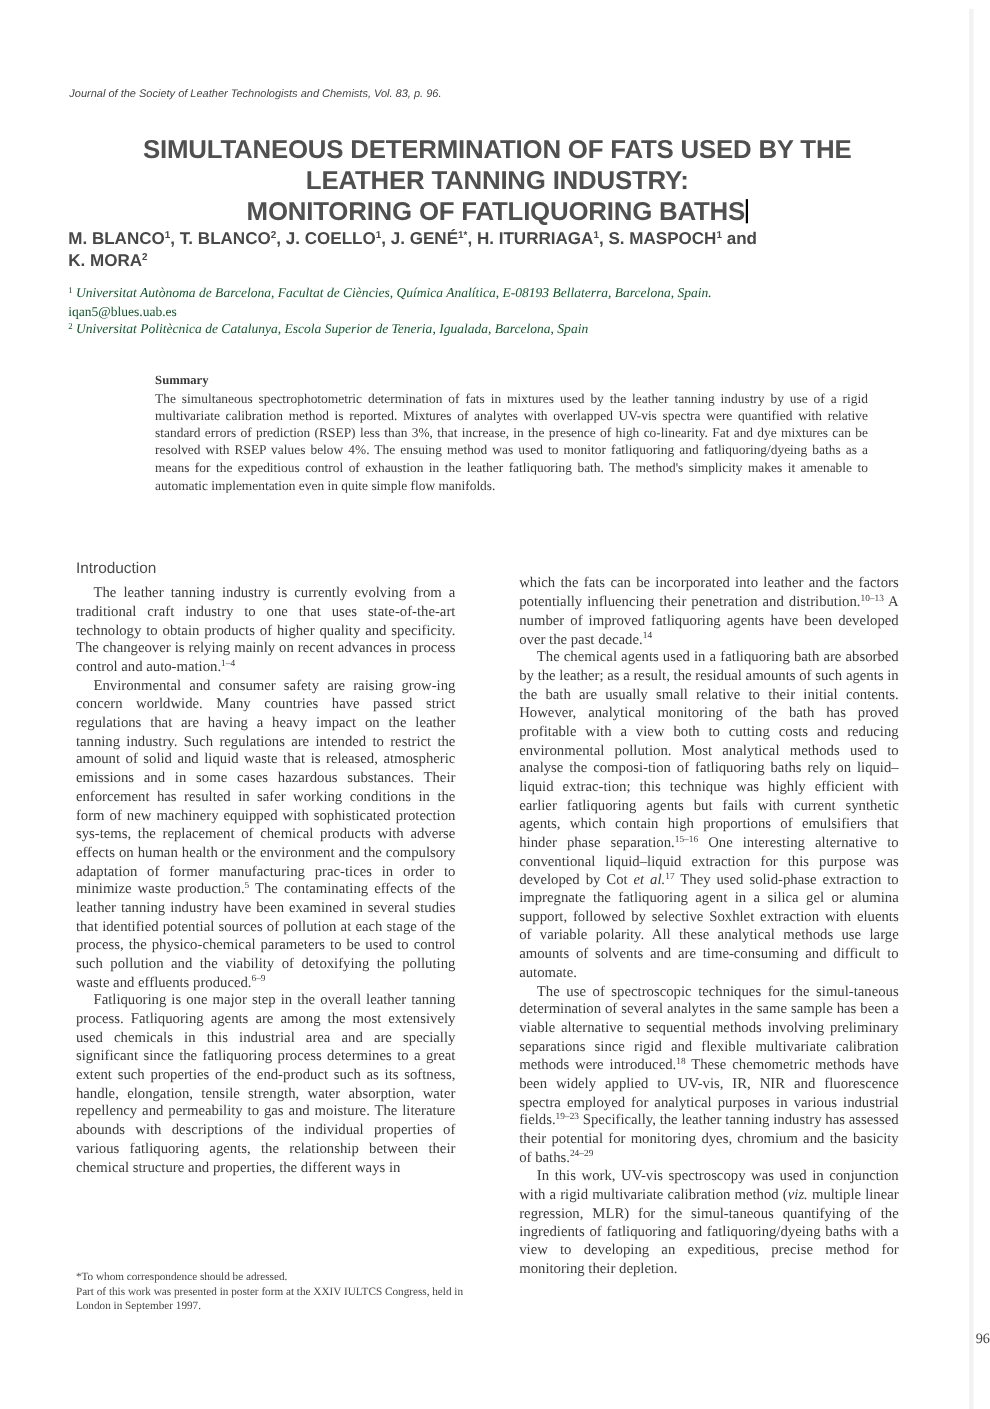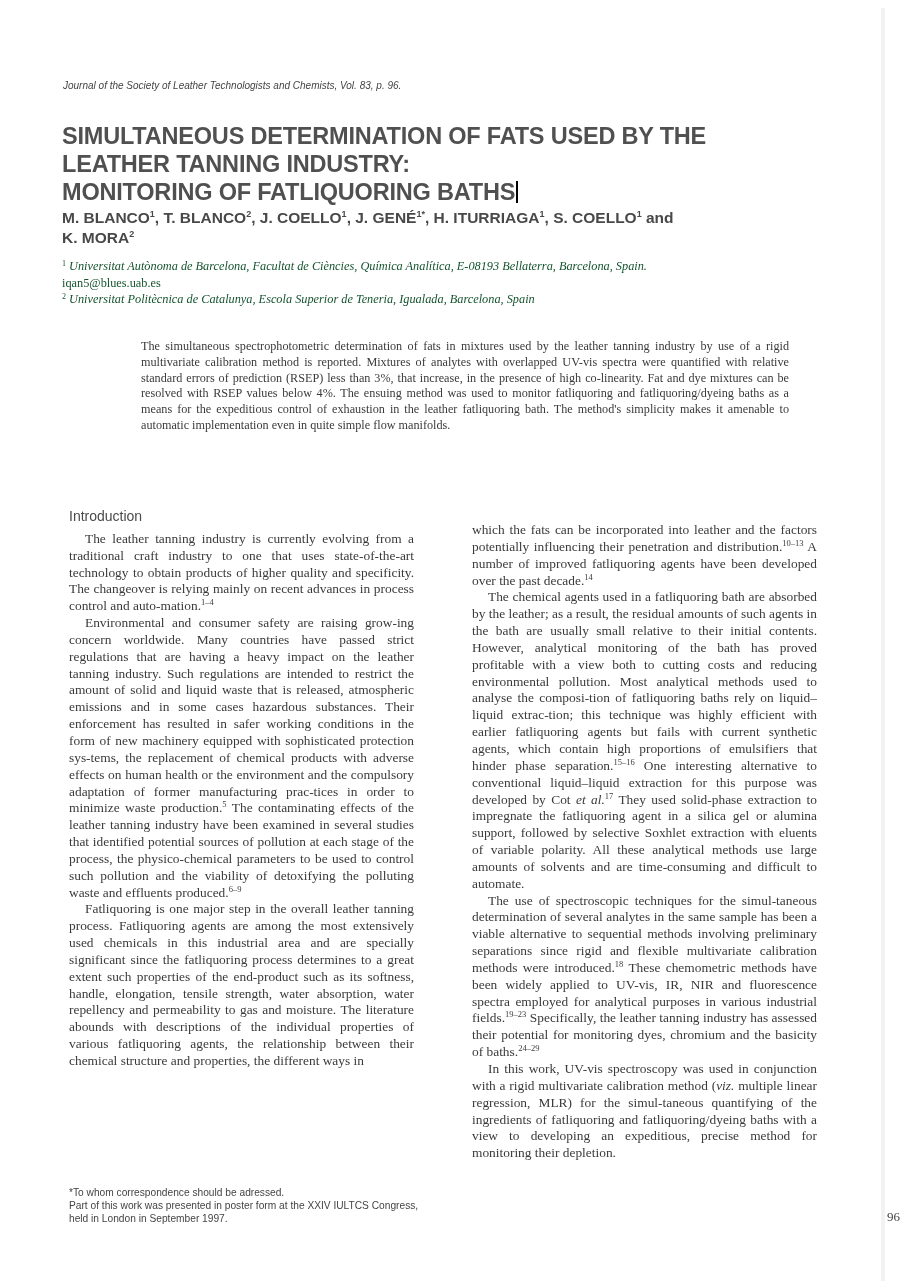--- a/index.html
+++ b/index.html
@@ -16,56 +16,57 @@
   .affils sup { font-size: 8px; vertical-align: 4px; line-height: 0; }
   .summary { position: absolute; left: 141px; top: 339px; width: 648px; font-family: "Liberation Serif", serif; font-size: 12.2px; line-height: 15.8px; color: #3a3a3a; text-align: justify; }
   .summary .heading { font-weight: bold; font-size: 11.5px; display: block; }
   .col { position: absolute; top: 496px; width: 345px; font-family: "Liberation Serif", serif; font-size: 13.4px; line-height: 16.85px; color: #3a3a3a; text-align: justify; hyphens: none; }
   .col-left { left: 69px; }
   .col-right { left: 472px; }
   .section-head { font-family: "Liberation Sans", sans-serif; font-weight: normal; font-size: 14px; color: #4a4a4a; margin: 12px 0 6px 0; }
   .para { margin: 0; text-indent: 16px; }
   .para.noindent { text-indent: 0; }
   .para sup { font-size: 8.5px; vertical-align: 5px; line-height: 0; }
-  .footnotes { position: absolute; left: 69px; top: 1186px; width: 360px; font-family: Liberation Sans, sans-serif; font-size: 10.2px; line-height: 13px; color: #444; }
+  .footnotes { position: absolute; left: 69px; top: 1155px; width: 360px; font-family: Liberation Serif, serif; font-size: 10.2px; line-height: 13px; color: #444; }
   .footnotes p { margin: 0; }
   .page-number { position: absolute; left: 0; width: 900px; top: 1209px; text-align: right; font-family: "Liberation Serif", serif; font-size: 13px; color: #444; }
-  .line { display: block; }
+  .line { display: block; text-align: center; }
 </style>
 </head>
 <body>
 
 <div class="page-edge"></div>
 
 <div class="journal-line">Journal of the Society of Leather Technologists and Chemists, Vol. 83, p. 96.</div>
 
 <h1 class="title" style="margin:0;">
   <span class="line">SIMULTANEOUS DETERMINATION OF FATS USED BY THE</span>
   <span class="line">LEATHER TANNING INDUSTRY:</span>
   <span class="line"><span>MONITORING OF FATLIQUORING BATHS</span><span class="cursor"></span></span>
 </h1>
 
 <div class="authors">
   <span>M. BLANCO</span><sup>1</sup>,
   <span>T. BLANCO</span><sup>2</sup>,
   <span>J. COELLO</span><sup>1</sup>,
   <span>J. GENÉ</span><sup>1*</sup>,
   <span>H. ITURRIAGA</span><sup>1</sup>,
-  <span>S. COELLO</span><sup>1</sup>
+  <span>S. MASPOCH</span><sup>1</sup>
   <span>and</span><br>
   <span>K. MORA</span><sup>2</sup>
 </div>
 
 <div class="affils">
   <div><sup>1</sup> <span class="it">Universitat Autònoma de Barcelona, Facultat de Ciències, Química Analítica, E-08193 Bellaterra, Barcelona, Spain.</span></div>
   <div>iqan5@blues.uab.es</div>
   <div><sup>2</sup> <span class="it">Universitat Politècnica de Catalunya, Escola Superior de Teneria, Igualada, Barcelona, Spain</span></div>
 </div>
 
 <div class="summary">
+  <span class="heading">Summary</span>
   <span>The simultaneous spectrophotometric determination of fats in mixtures used by the leather tanning industry by use of a rigid multivariate calibration method is reported. Mixtures of analytes with overlapped UV-vis spectra were quantified with relative standard errors of prediction (RSEP) less than 3%, that increase, in the presence of high co-linearity. Fat and dye mixtures can be resolved with RSEP values below 4%. The ensuing method was used to monitor fatliquoring and fatliquoring/dyeing baths as a means for the expeditious control of exhaustion in the leather fatliquoring bath. The method's simplicity makes it amenable to automatic implementation even in quite simple flow manifolds.</span>
 </div>
 
 <div class="col col-left">
   <h2 class="section-head">Introduction</h2>
   <p class="para"><span>The leather tanning industry is currently evolving from a traditional craft industry to one that uses state-of-the-art technology to obtain products of higher quality and specificity. The changeover is relying mainly on recent advances in process control and auto-mation.</span><sup>1–4</sup></p>
   <p class="para"><span>Environmental and consumer safety are raising grow-ing concern worldwide. Many countries have passed strict regulations that are having a heavy impact on the leather tanning industry. Such regulations are intended to restrict the amount of solid and liquid waste that is released, atmospheric emissions and in some cases hazardous substances. Their enforcement has resulted in safer working conditions in the form of new machinery equipped with sophisticated protection sys-tems, the replacement of chemical products with adverse effects on human health or the environment and the compulsory adaptation of former manufacturing prac-tices in order to minimize waste production.</span><sup>5</sup><span> The contaminating effects of the leather tanning industry have been examined in several studies that identified potential sources of pollution at each stage of the process, the physico-chemical parameters to be used to control such pollution and the viability of detoxifying the polluting waste and effluents produced.</span><sup>6–9</sup></p>
   <p class="para"><span>Fatliquoring is one major step in the overall leather tanning process. Fatliquoring agents are among the most extensively used chemicals in this industrial area and are specially significant since the fatliquoring process determines to a great extent such properties of the end-product such as its softness, handle, elongation, tensile strength, water absorption, water repellency and permeability to gas and moisture. The literature abounds with descriptions of the individual properties of various fatliquoring agents, the relationship between their chemical structure and properties, the different ways in</span></p>
 </div>
 

